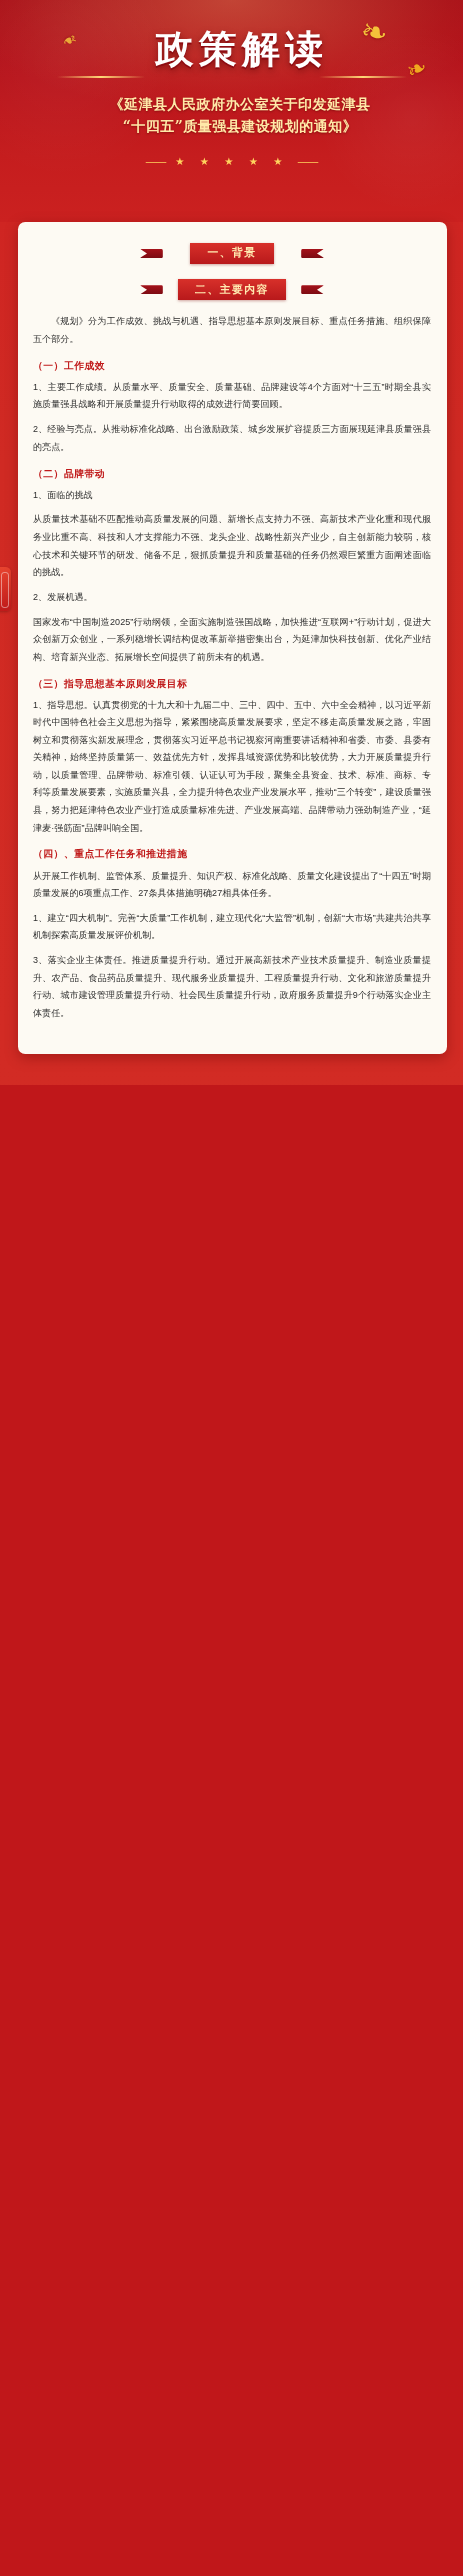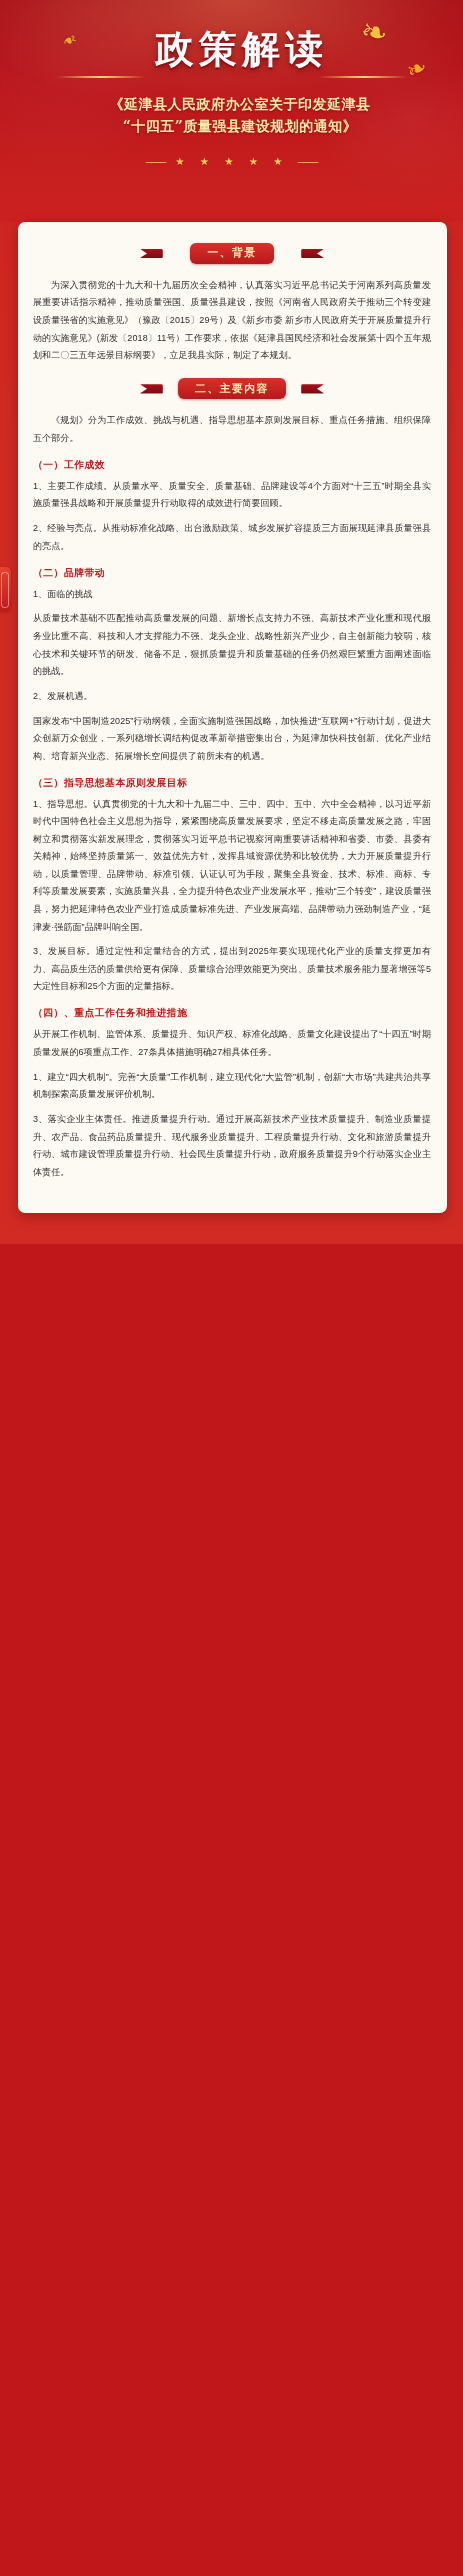--- a/index.html
+++ b/index.html
@@ -99,21 +99,21 @@
   }
   .section-banner:first-of-type{margin-top:3.1px;}
   .banner-inner{
     display:inline-block;
     padding:3.6px 17.5px;
     background:linear-gradient(180deg,#d8302a,#b8191b);
     color:#ffe9b0;
     font-size:10.8px;
     font-weight:bold;
     letter-spacing:1.5px;
-    border-radius:6px;
+    border-radius:0;
     box-shadow:0 1px 2.6px rgba(120,0,0,.35);
     font-family:"DejaVu Serif","Liberation Serif",serif;
   }
   .banner-wing{
     position:absolute;top:6.2px;width:23px;height:9.3px;
     background:linear-gradient(180deg,#a5121a,#7d0b12);
     border-radius:1.5px;
   }
   .banner-wing.l{left:-7.2px;clip-path:polygon(0 0,100% 0,100% 100%,0 100%,7.2px 50%);}
   .banner-wing.r{right:-7.2px;clip-path:polygon(0 0,100% 0,calc(100% - 7.2px) 50%,100% 100%,0 100%);}
@@ -179,42 +179,40 @@
 
   <div class="side-tab"></div>
 
   <div class="card">
 
     <div class="section-banner">
       <div class="banner-wing l"></div>
       <div class="banner-wing r"></div>
       <span class="banner-inner">一、背景</span>
     </div>
-    <p class="body">为深入贯彻党的十九大和十九届历次全会精神，认真落实习近平总书记关于河南系列高质量发展重要讲话指示精神，推动质量强国、质量强县建设，按照《河南省人民政府关于推动三个转变建设质量强省的实施意见》（豫政〔2015〕29号）及《新乡市委 新乡市人民政府关于开展质量提升行动的实施意见》(新发〔2018〕11号）工作要求，依据《延津县国民经济和社会发展第十四个五年规划和二〇三五年远景目标纲要》，立足我县实际，制定了本规划。</p>
 
     <div class="section-banner">
       <div class="banner-wing l"></div>
       <div class="banner-wing r"></div>
       <span class="banner-inner">二、主要内容</span>
     </div>
     <p class="body">《规划》分为工作成效、挑战与机遇、指导思想基本原则发展目标、重点任务措施、组织保障五个部分。</p>
 
     <div class="h-sub">（一）工作成效</div>
     <p class="body flush">1、主要工作成绩。从质量水平、质量安全、质量基础、品牌建设等4个方面对“十三五”时期全县实施质量强县战略和开展质量提升行动取得的成效进行简要回顾。</p>
     <p class="body flush">2、经验与亮点。从推动标准化战略、出台激励政策、城乡发展扩容提质三方面展现延津县质量强县的亮点。</p>
 
     <div class="h-sub">（二）品牌带动</div>
     <p class="body flush">1、面临的挑战</p>
     <p class="body flush">从质量技术基础不匹配推动高质量发展的问题、新增长点支持力不强、高新技术产业化重和现代服务业比重不高、科技和人才支撑能力不强、龙头企业、战略性新兴产业少，自主创新能力较弱，核心技术和关键环节的研发、储备不足，狠抓质量提升和质量基础的任务仍然艰巨繁重方面阐述面临的挑战。</p>
     <p class="body flush">2、发展机遇。</p>
     <p class="body flush">国家发布“中国制造2025”行动纲领，全面实施制造强国战略，加快推进“互联网+”行动计划，促进大众创新万众创业，一系列稳增长调结构促改革新举措密集出台，为延津加快科技创新、优化产业结构、培育新兴业态、拓展增长空间提供了前所未有的机遇。</p>
 
     <div class="h-sub">（三）指导思想基本原则发展目标</div>
     <p class="body flush">1、指导思想。认真贯彻党的十九大和十九届二中、三中、四中、五中、六中全会精神，以习近平新时代中国特色社会主义思想为指导，紧紧围绕高质量发展要求，坚定不移走高质量发展之路，牢固树立和贯彻落实新发展理念，贯彻落实习近平总书记视察河南重要讲话精神和省委、市委、县委有关精神，始终坚持质量第一、效益优先方针，发挥县域资源优势和比较优势，大力开展质量提升行动，以质量管理、品牌带动、标准引领、认证认可为手段，聚集全县资金、技术、标准、商标、专利等质量发展要素，实施质量兴县，全力提升特色农业产业发展水平，推动“三个转变”，建设质量强县，努力把延津特色农业产业打造成质量标准先进、产业发展高端、品牌带动力强劲制造产业，“延津麦·强筋面”品牌叫响全国。</p>
-    <p class="body flush">3、发展目标。通过定性和定量结合的方式，提出到2025年要实现现代化产业的质量支撑更加有力、高品质生活的质量供给更有保障、质量综合治理效能更为突出、质量技术服务能力显著增强等5大定性目标和25个方面的定量指标。</p>
 
     <div class="h-sub">（四）、重点工作任务和推进措施</div>
     <p class="body flush">从开展工作机制、监管体系、质量提升、知识产权、标准化战略、质量文化建设提出了“十四五”时期质量发展的6项重点工作、27条具体措施明确27相具体任务。</p>
     <p class="body flush">1、建立“四大机制”。完善“大质量”工作机制，建立现代化“大监管”机制，创新“大市场”共建共治共享机制探索高质量发展评价机制。</p>
     <p class="body flush">3、落实企业主体责任。推进质量提升行动。通过开展高新技术产业技术质量提升、制造业质量提升、农产品、食品药品质量提升、现代服务业质量提升、工程质量提升行动、文化和旅游质量提升行动、城市建设管理质量提升行动、社会民生质量提升行动，政府服务质量提升9个行动落实企业主体责任。</p>
 
 
   </div>
 </div>
 

